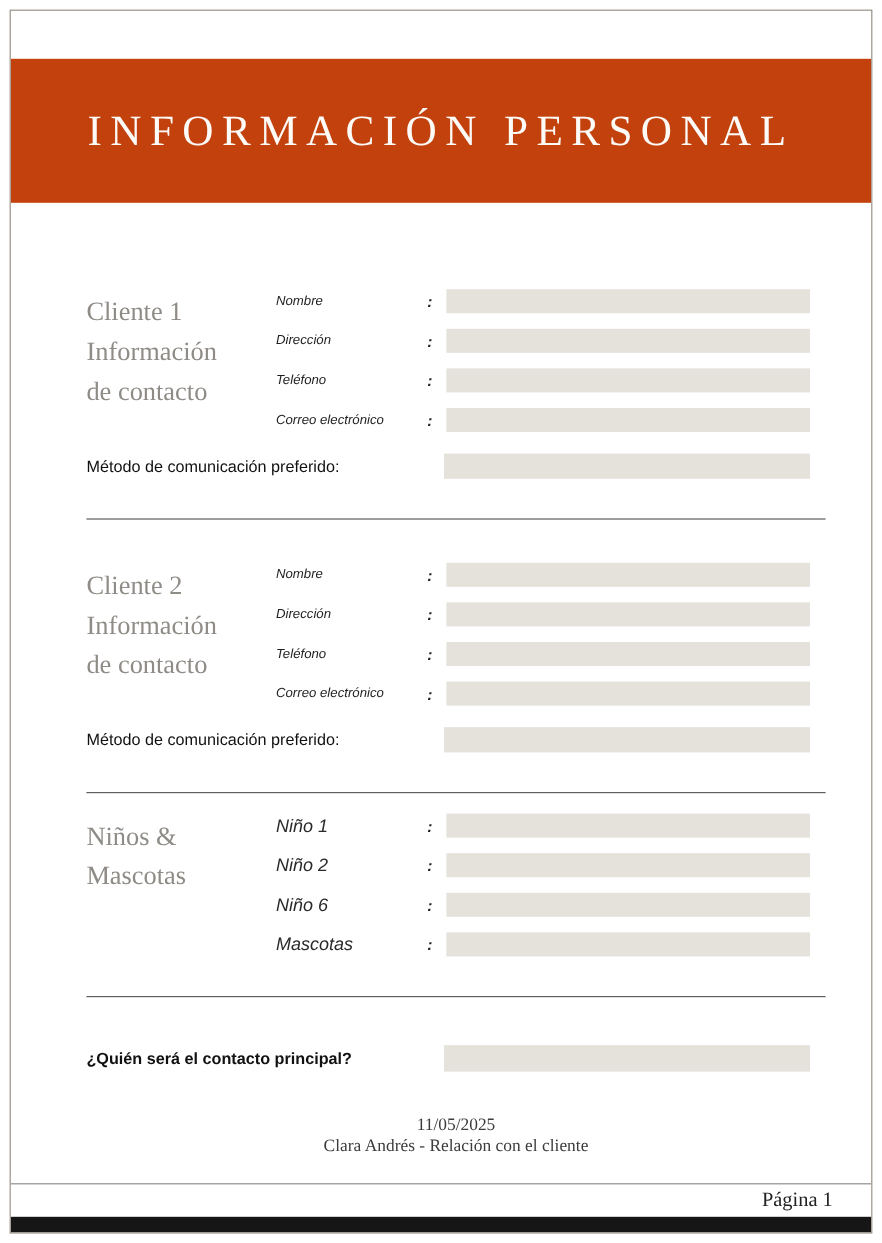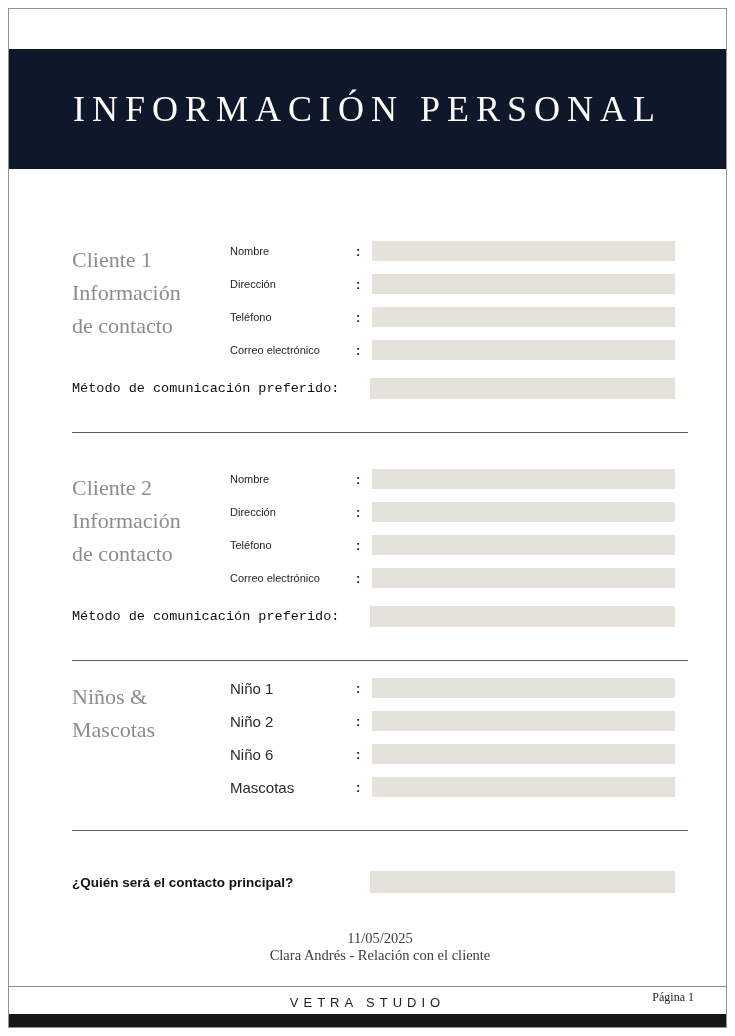--- a/index.html
+++ b/index.html
@@ -5,64 +5,64 @@
   html,body { margin:0; padding:0; }
   body {
     width:735px; height:1036px; background:#ffffff; position:relative;
     font-family:"Liberation Sans", sans-serif;
   }
   .page {
     position:absolute; inset:8px;
     border:1px solid #9a9186; background:#fff; overflow:hidden;
   }
   .band {
-    margin-top:40px; height:120px; background:#0f172a;
+    margin-top:40px; height:120px; background:#c2410c;
     display:flex; align-items:center; justify-content:center;
   }
   .band h1 {
     margin:0; font-family:"Liberation Serif", serif; font-weight:400;
     font-size:36px; letter-spacing:7px; color:#fcfbf8;
   }
   .content { padding:0 38px 0 63px; }
   .section { display:flex; margin-top:36px; }
   .section.first { margin-top:72px; }
   .section.third { margin-top:17px; }
   .section-title {
     width:158px; flex:none; text-align:left; padding-top:2px;
     font-family:"Liberation Serif", serif; font-size:22px;
     color:#8f8c87; line-height:33px;
   }
-  .fields { flex:1; display:flex; flex-direction:column; gap:13px; }
+  .fields { flex:1; display:flex; flex-direction:column; gap:13px;font-style:italic; }
   .field-row { display:flex; align-items:center; height:20px; }
   .field-label { width:126px; flex:none; font-size:11px; color:#1f1f1f; }
   .section.large .field-label { font-size:15px; color:#2a2a2a; }
   .colon { width:16px; flex:none; font-size:13px; font-weight:700; color:#1f1f1f; }
   .input-box { flex:1; height:20px; background:#e5e2dc; margin-right:13px; }
   .method-row { display:flex; align-items:center; margin-top:18px; height:21px; }
-  .method-label { flex:1; font-size:13.5px; color:#111;font-family:Liberation Mono, monospace; }
+  .method-label { flex:1; font-size:13.5px; color:#111; }
   .box-fixed { width:305px; height:21px; background:#e5e2dc; margin-right:13px; flex:none; }
   hr.divider { border:none; border-top:1px solid #5e5e5e; margin:33px 0 0 0; }
   .question-row { display:flex; align-items:center; margin-top:40px; height:22px; }
   .question-label { flex:1; font-size:13.5px; font-weight:700; color:#111; }
   .question-row .box-fixed { height:22px; }
   .footer-row {
     display:flex; justify-content:space-between; align-items:center; margin-top:37px;
     font-family:"Liberation Serif", serif; font-size:14.5px; color:#3c3c3c;flex-direction:column;
   }
   .bottom-bar {
     position:absolute; left:0; right:0; bottom:13px; height:27px;
     border-top:1px solid #8f8f8f; background:#fff;
   }
   .brand {
     position:absolute; left:0; right:0; top:8px; text-align:center;
     font-size:13px; letter-spacing:5px; color:#1c1c1c;
   }
   .page-num {
     position:absolute; right:32px; top:3px;
-    font-family:"Liberation Serif", serif; font-size:12px; color:#222;
+    font-family:"Liberation Serif", serif; font-size:17px; color:#222;
   }
   .strip { position:absolute; left:0; right:0; bottom:0; height:13px; background:#161616; }
 </style>
 </head>
 <body>
 
 <div class="page">
 
   <div class="band">
     <h1>INFORMACIÓN PERSONAL</h1>
@@ -179,18 +179,17 @@
     </div>
 
     <div class="footer-row">
       <span>11/05/2025</span>
       <span>Clara Andrés - Relación con el cliente</span>
     </div>
 
   </div>
 
   <div class="bottom-bar">
-    <span class="brand">VETRA STUDIO</span>
     <span class="page-num">Página 1</span>
   </div>
   <div class="strip"></div>
 
 </div>
 
 </body></html>

